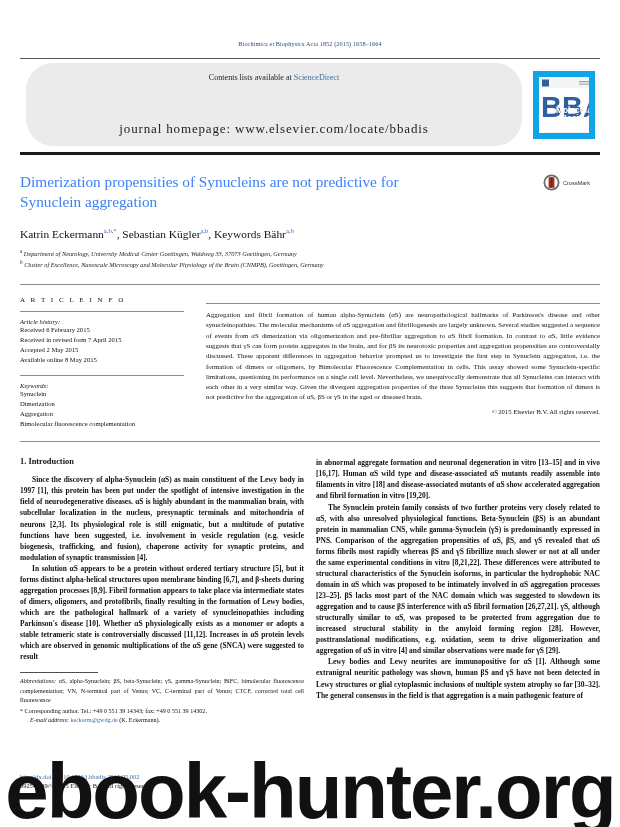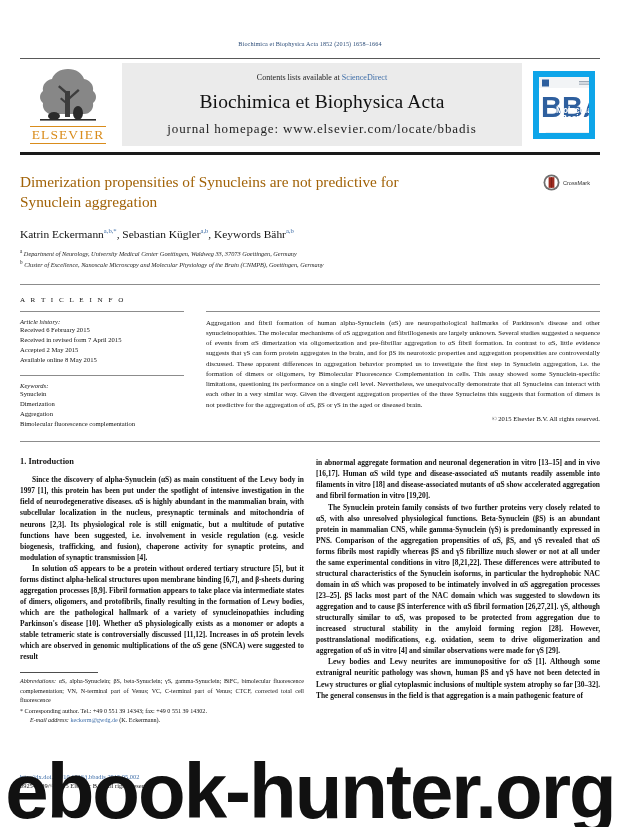--- a/index.html
+++ b/index.html
@@ -74,20 +74,21 @@
 
   .journal-center {
     flex: 1 1 auto;
     background: #ebebeb;
     display: flex;
     flex-direction: column;
     align-items: center;
     justify-content: space-between;
     padding: 10px 6px 9px 6px;
     margin: 4px 6px 5px 6px;
+    border-radius: 27px;
   }
   .contents-line {
     font-size: 8.1px;
     color: #222;
     font-family: "Liberation Serif", serif;
   }
   .contents-line .sd {
     color: #3f6ea8;
   }
   .journal-name {
@@ -120,21 +121,21 @@
   }
 
   
   .title-area {
     margin: 21px 20px 0 20px;
     position: relative;
   }
   .article-title {
     font-size: 15.3px;
     line-height: 1.33;
-    color: #a16207;
+    color: #3b82f6;
     width: 432px;
     font-family: "Liberation Serif", serif;
   }
   .crossmark {
     position: absolute;
     right: 10px; top: 2px;
     display: flex;
     align-items: center;
     gap: 3px;
   }
@@ -160,21 +161,20 @@
   }
   .affiliations sup { font-style: normal; font-size: 5.1px; vertical-align: super; }
 
   
   .band {
     margin: 14px 20px 0 20px;
     border-top: 0.9px solid #8c8c8c;
     display: flex;
     gap: 0px;
     padding-top: 0px;
-    align-items: center;
   }
   .col-info {
     flex: 0 0 176px;
     padding: 11px 12px 12px 0px;
   }
   .col-abstract {
     flex: 1 1 auto;
     padding: 11px 0px 12px 10px;
   }
   .sechead {
@@ -289,43 +289,25 @@
 </style>
 </head>
 <body>
 
 <div class="page">
 
   <div class="running-head">Biochimica et Biophysica Acta 1852 (2015) 1658–1664</div>
 
   <div class="masthead">
 
-    <div class="elsevier-block">
-      <svg class="elsevier-tree" viewBox="0 0 72 62">
-        <g fill="#3d3d3d">
-          <path d="M36 6 C28 6 22 10 20 16 C14 17 10 22 11 28 C7 31 7 37 11 40 C10 46 14 51 20 51 L52 51 C58 51 62 46 61 40 C65 37 65 31 61 28 C62 22 58 17 52 16 C50 10 44 6 36 6 Z" opacity="0.62"></path>
-          <path d="M33 28 h5 v26 h-5 z"></path>
-          <path d="M35 32 l-9 -8 l1.6 -1.8 l8.4 7.4 z"></path>
-          <path d="M36 35 l10 -9 l1.6 1.8 l-10.2 9 z"></path>
-          <path d="M35 42 l-7 -6 l1.4 -1.6 l6.6 5.8 z"></path>
-        </g>
-        <g fill="#2b2b2b">
-          <ellipse cx="22" cy="53" rx="6" ry="4"></ellipse>
-          <ellipse cx="46" cy="50" rx="5" ry="7"></ellipse>
-          <rect x="8" y="56" width="56" height="1.6"></rect>
-        </g>
-      </svg>
-      <div class="elsevier-word">ELSEVIER</div>
-    </div>
 
     <div class="journal-center">
       <div class="contents-line">
         <span>Contents lists available at </span><span class="sd">ScienceDirect</span>
       </div>
-      <div class="journal-name">Biochimica et Biophysica Acta</div>
       <div class="homepage-line">journal homepage: www.elsevier.com/locate/bbadis</div>
     </div>
 
     <div class="cover-block">
       <div class="cover-img">
         <svg viewBox="0 0 62 84" width="62" height="84">
           <rect x="0" y="0" width="62" height="84" fill="#ffffff"></rect>
           <rect x="0" y="0" width="62" height="11" fill="#f2f4f6"></rect>
           <rect x="3" y="2.5" width="7" height="7" fill="#2e5f9e"></rect>
           <rect x="40" y="4" width="19" height="1.3" fill="#9aa6b3"></rect>

